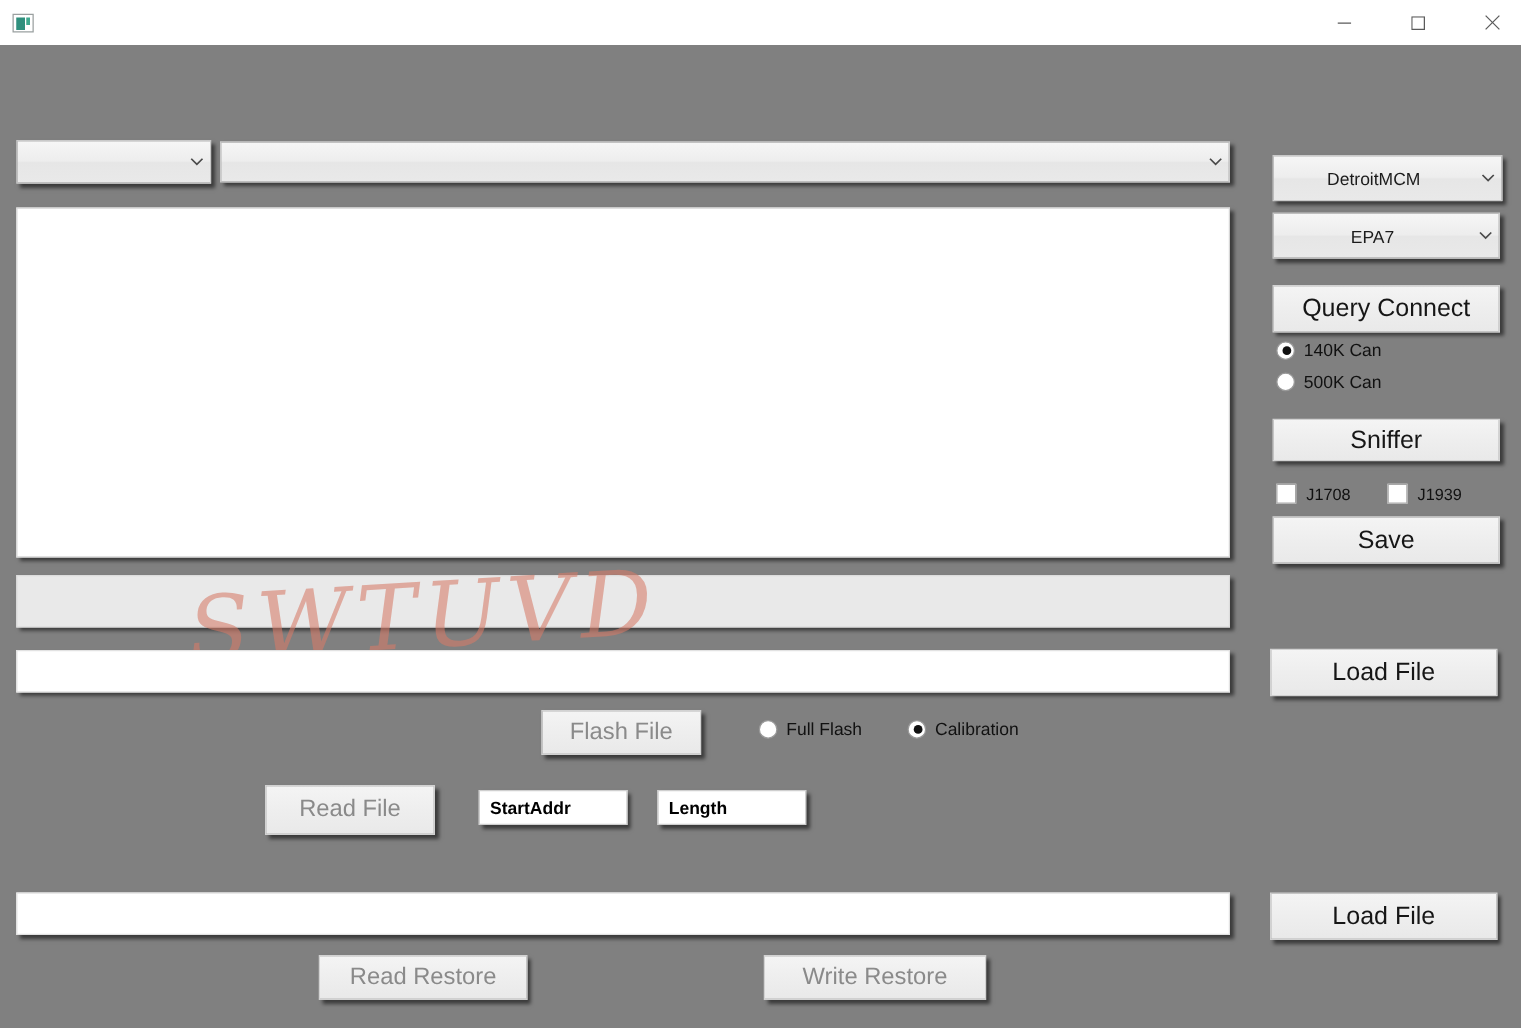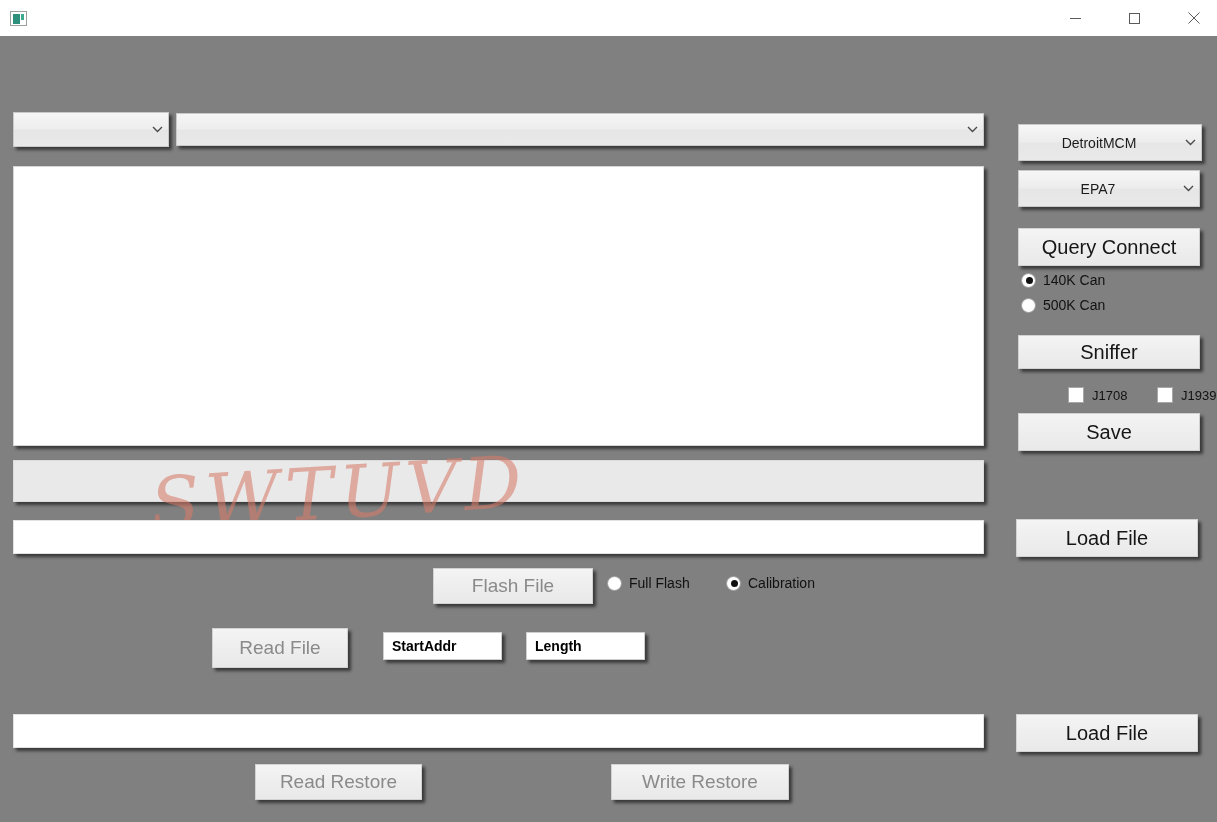--- a/index.html
+++ b/index.html
@@ -122,21 +122,21 @@
     cursor: default;
     white-space: nowrap;
   }
   .btn.disabled { color: #8a8a8a; }
 
   #btn-query-connect { left: 1018px; top: 192px; width: 182px; height: 38px; font-size: 20px; }
   #btn-sniffer       { left: 1018px; top: 299px; width: 182px; height: 34px; font-size: 20px; }
   #btn-save          { left: 1018px; top: 377px; width: 182px; height: 38px; font-size: 20px; }
   #btn-load-file-1   { left: 1016px; top: 483px; width: 182px; height: 38px; font-size: 20px; }
   #btn-load-file-2   { left: 1016px; top: 678px; width: 182px; height: 38px; font-size: 20px; }
-  #btn-flash-file    { left: 433px; top: 532px; width: 160px; height: 36px; font-size: 19px; }
+  #btn-flash-file    { left: 433px; top: 532px; width: 128px; height: 36px; font-size: 19px; }
   #btn-read-file     { left: 212px; top: 592px; width: 136px; height: 40px; font-size: 19px; }
   #btn-read-restore  { left: 255px; top: 728px; width: 167px; height: 36px; font-size: 19px; }
   #btn-write-restore { left: 611px; top: 728px; width: 178px; height: 36px; font-size: 19px; }
 
   
   .smallinput {
     position: absolute;
     background: #ffffff;
     border: 1px solid #cfcfcf;
     font-size: 14px; font-weight: bold; color: #000;
@@ -164,21 +164,21 @@
   }
   #radio-250k { left: 1021px; top: 236px; }
   #radio-500k { left: 1021px; top: 261px; }
   #radio-full-flash { left: 607px; top: 539px; }
   #radio-calibration { left: 726px; top: 539px; }
 
   
   .check-row {
     position: absolute;
     display: flex; align-items: center;
-    font-size: 13px; color: #111; margin-left: 47px;
+    font-size: 13px; color: #111;
   }
   .check-box {
     width: 16px; height: 16px;
     background: #ffffff; border: 1px solid #a7a7a7;
     margin-right: 8px; flex: none;
   }
   #check-j1708 { left: 1021px; top: 351px; }
   #check-j1939 { left: 1110px; top: 351px; }
 
   

